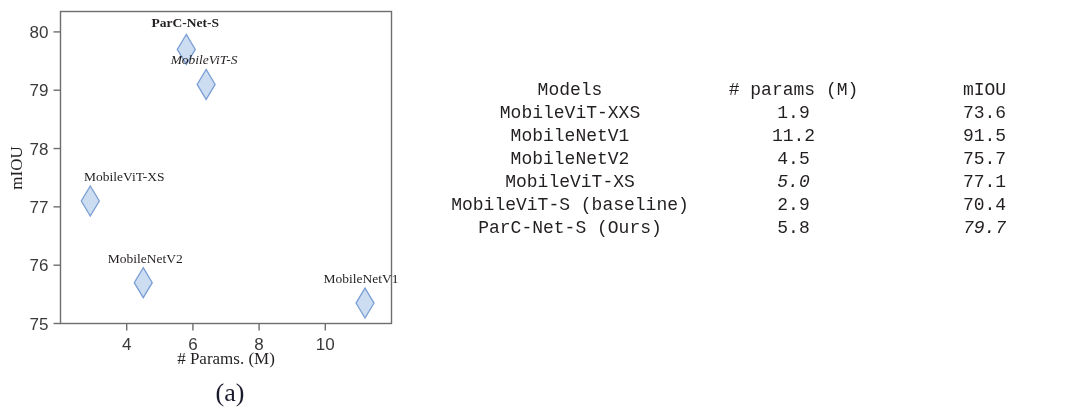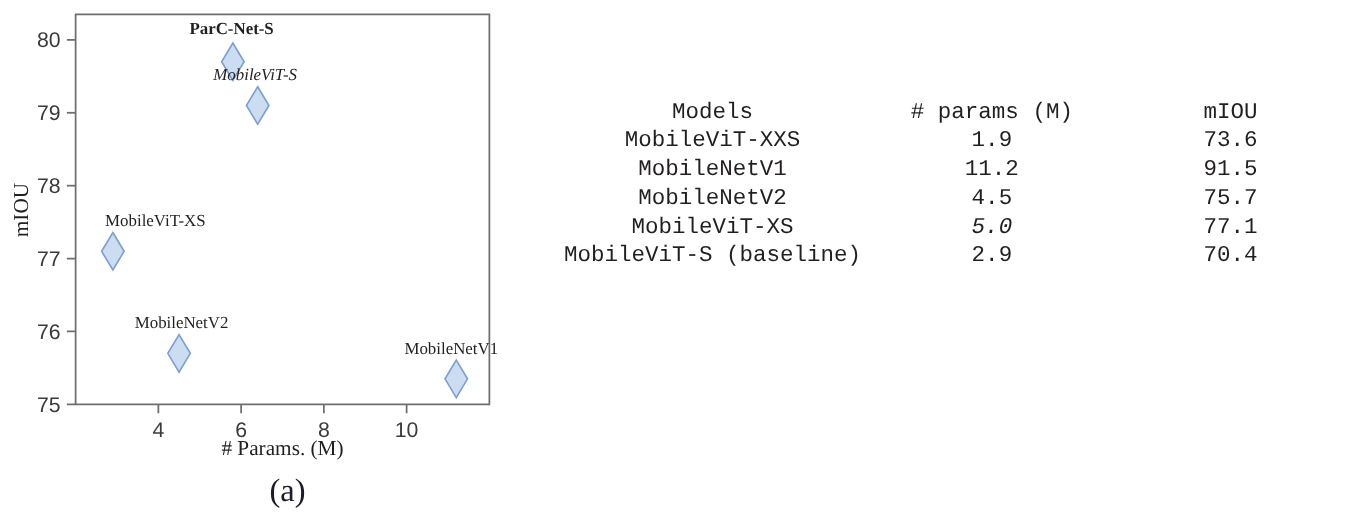--- a/index.html
+++ b/index.html
@@ -198,16 +198,21 @@
           <td class="i">5.0</td>
           <td class="">77.1</td>
         </tr>
       </tbody>
     <tbody id="tbody-group-1">
         <tr class="rule-mid">
           <td class="model">MobileViT-S (baseline)</td>
           <td class="">2.9</td>
           <td class="">70.4</td>
         </tr>
+        <tr class="rule-bottom">
+          <td class="model">ParC-Net-S (Ours)</td>
+          <td class="">5.8</td>
+          <td class="i">79.7</td>
+        </tr>
       </tbody>
   </table>
 
 </div>
 
 </body></html>

